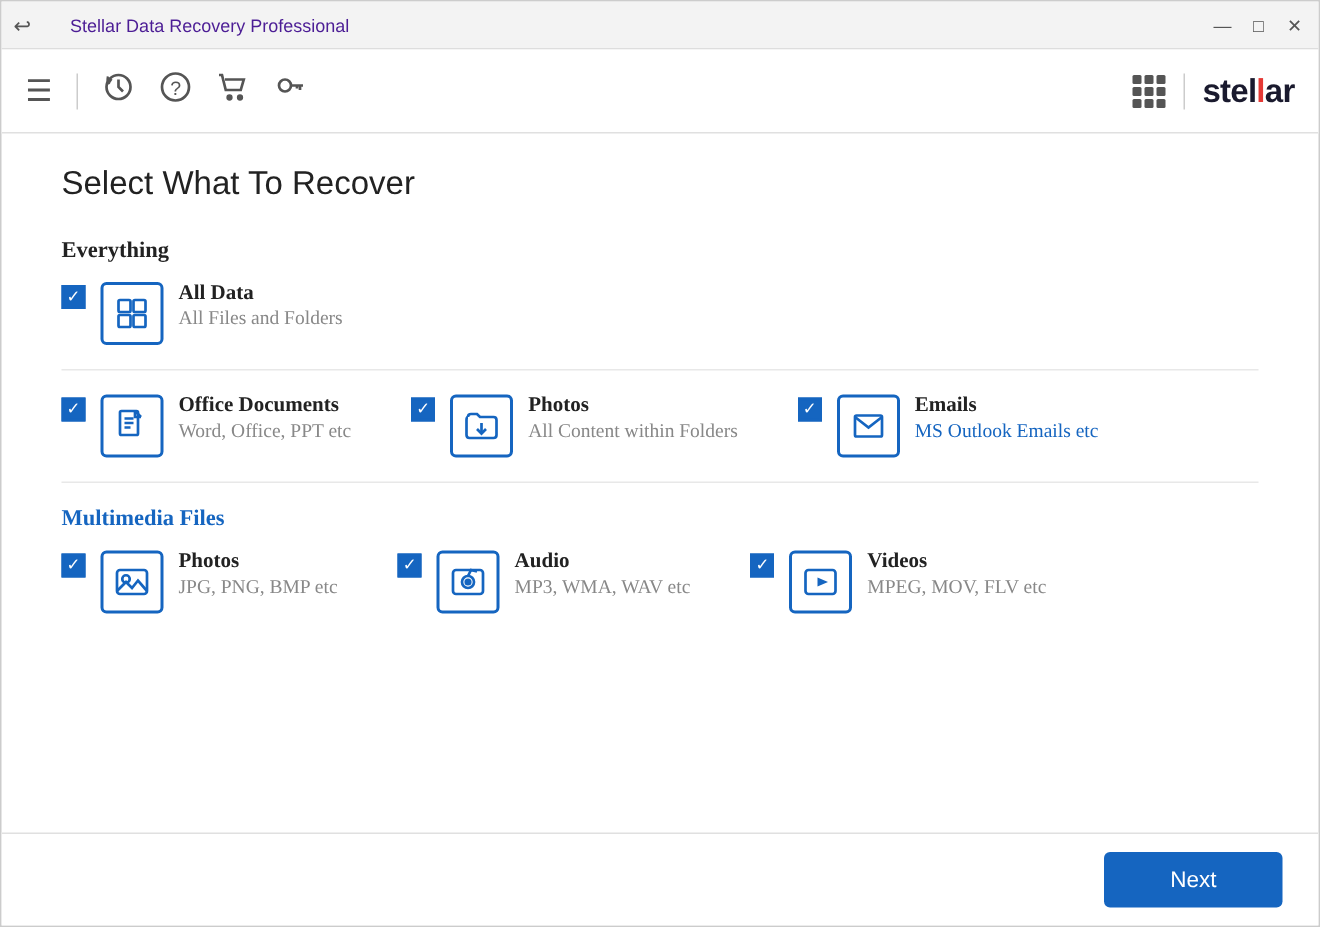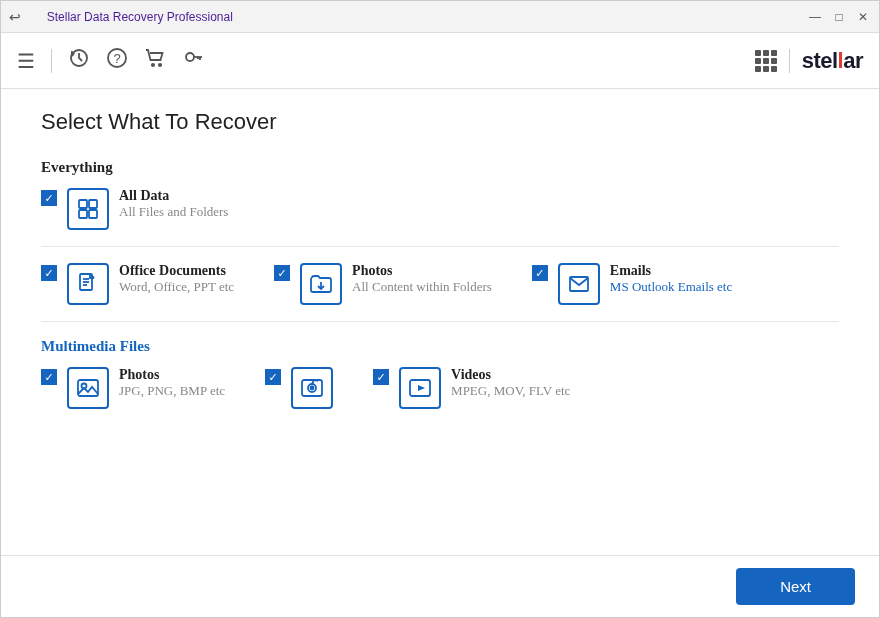--- a/index.html
+++ b/index.html
@@ -425,20 +425,24 @@
           </div>
         </div>
         <div class="option-icon-box">
           <svg viewBox="0 0 24 24">
             <rect x="2" y="4" width="20" height="16" rx="2"></rect>
             <circle cx="12" cy="12" r="4"></circle>
             <circle cx="12" cy="12" r="1.5" fill="#1565c0"></circle>
             <path d="M12 8 L14 4 L18 5"></path>
           </svg>
         </div>
+        <div class="option-text">
+          <span class="option-label">Audio</span>
+          <span class="option-sublabel">MP3, WMA, WAV etc</span>
+        </div>
       </div>
 
       <div class="option-item">
         <div class="checkbox-wrapper">
           <div class="checkbox">
             <span class="checkbox-check">✓</span>
           </div>
         </div>
         <div class="option-icon-box">
           <svg viewBox="0 0 24 24">

